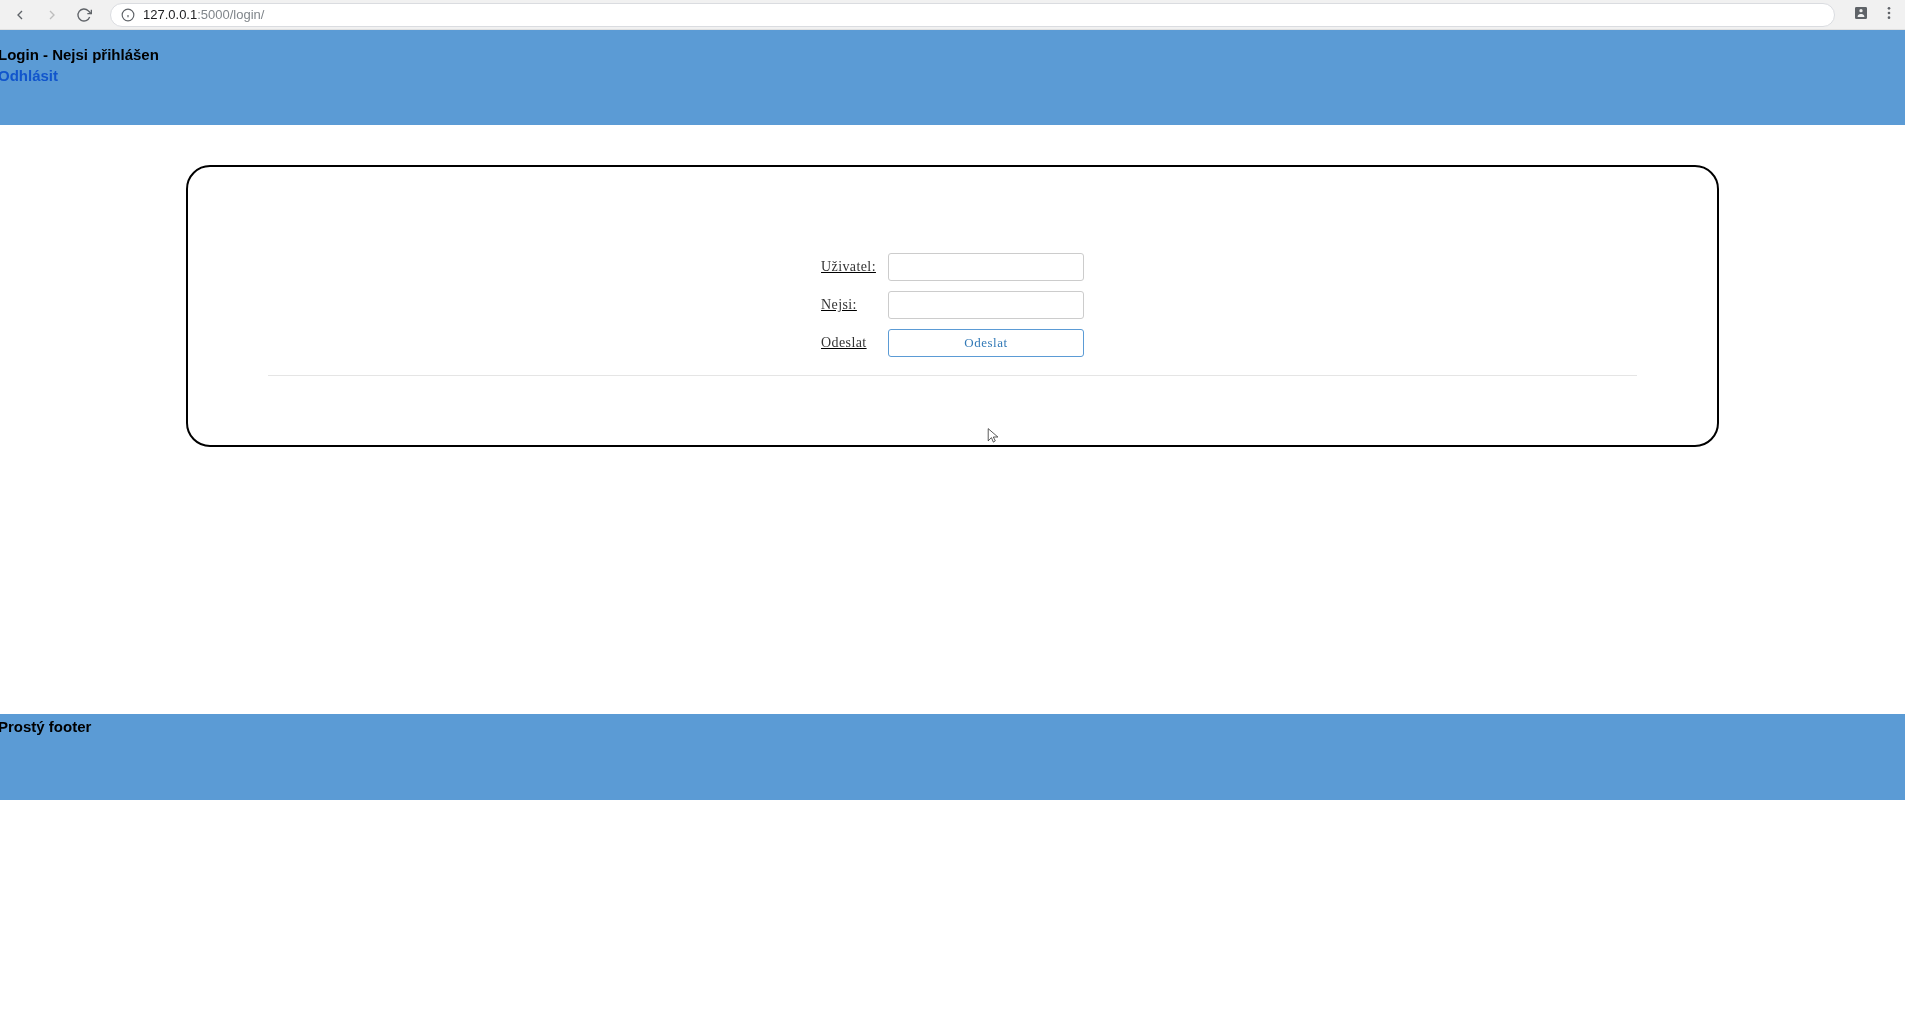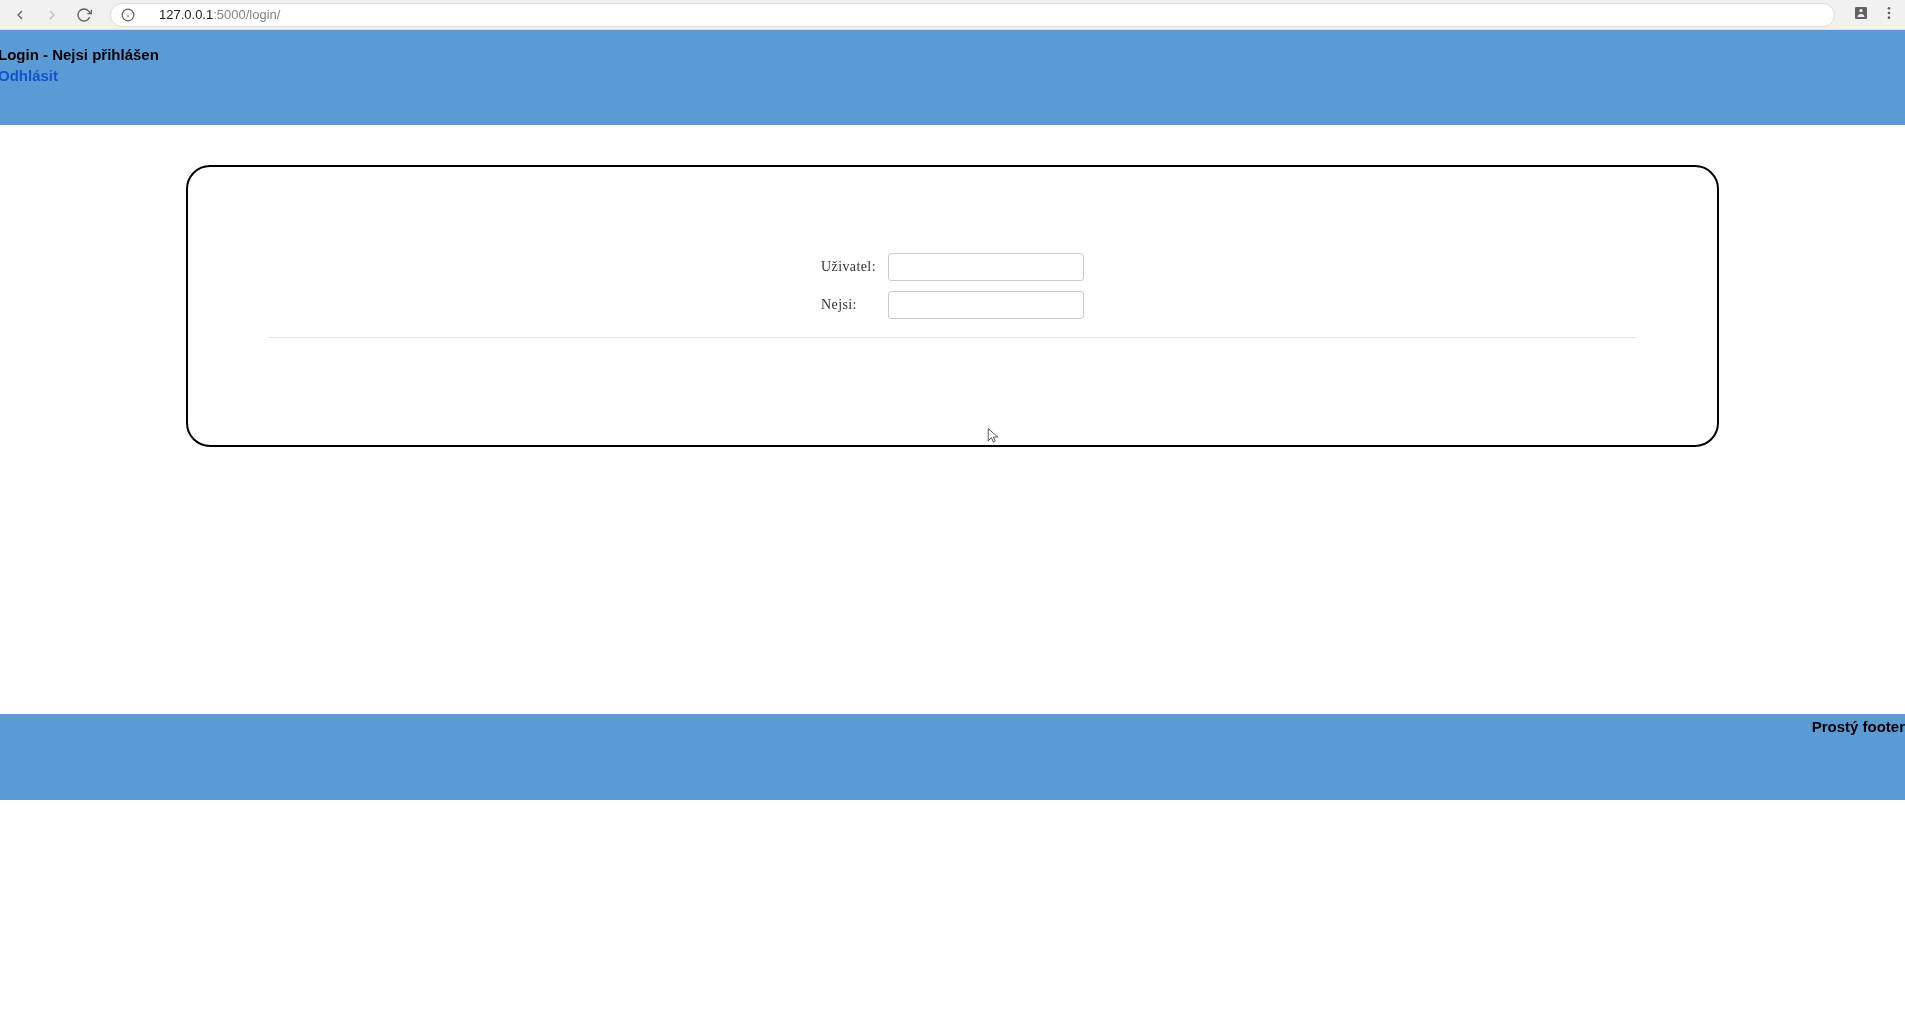--- a/index.html
+++ b/index.html
@@ -53,21 +53,20 @@
       height: 14px;
       margin-right: 8px;
       display: flex;
       align-items: center;
       justify-content: center;
       color: #5f6368;
     }
     .url-text {
       font-size: 13px;
       color: #202124;
-      margin-left: 16px;
     }
     .url-text .gray { color: #80868b; }
     .chrome-right {
       display: flex;
       align-items: center;
       gap: 12px;
     }
     .chrome-right svg { width: 16px; height: 16px; }
 
     
@@ -96,20 +95,21 @@
       padding: 40px 186px 0;
     }
     .card {
       border: 2px solid #000;
       border-radius: 24px;
       height: 282px;
       padding: 80px 80px 20px;
     }
     .form-table {
       margin: 0 auto;
+      text-decoration: underline;
     }
     .form-table td {
       padding: 4px 2px;
       font-size: 14px;
       color: #333;
       vertical-align: middle;
     }
     .form-table td.lbl {
       text-align: left;
       padding-right: 8px;
@@ -144,21 +144,20 @@
 
     
     .page-footer {
       position: absolute;
       left: 0;
       right: 0;
       top: 714px;
       height: 86px;
       background: #5b9bd5;
       padding: 4px 0;
-      text-align: right;
     }
     .page-footer h2 {
       font-size: 15px;
       font-weight: bold;
       color: #000;
       margin-left: -2px;
     }
 
     
     .cursor {
@@ -232,20 +231,26 @@
         <td>
           <input type="text" class="text-input" value="" style="">
         </td>
       </tr>
       <tr>
         <td class="lbl">Nejsi:</td>
         <td>
           <input type="password" class="text-input" value="" style="">
         </td>
       </tr>
+      <tr>
+        <td class="lbl">Odeslat</td>
+        <td>
+          <button class="submit-btn">Odeslat</button>
+        </td>
+      </tr>
     </tbody>
       </table>
     <hr class="divider-line">
   </div>
 </div>
 
 <div class="page-footer">
   <h2>Prostý footer</h2>
 </div>
 

